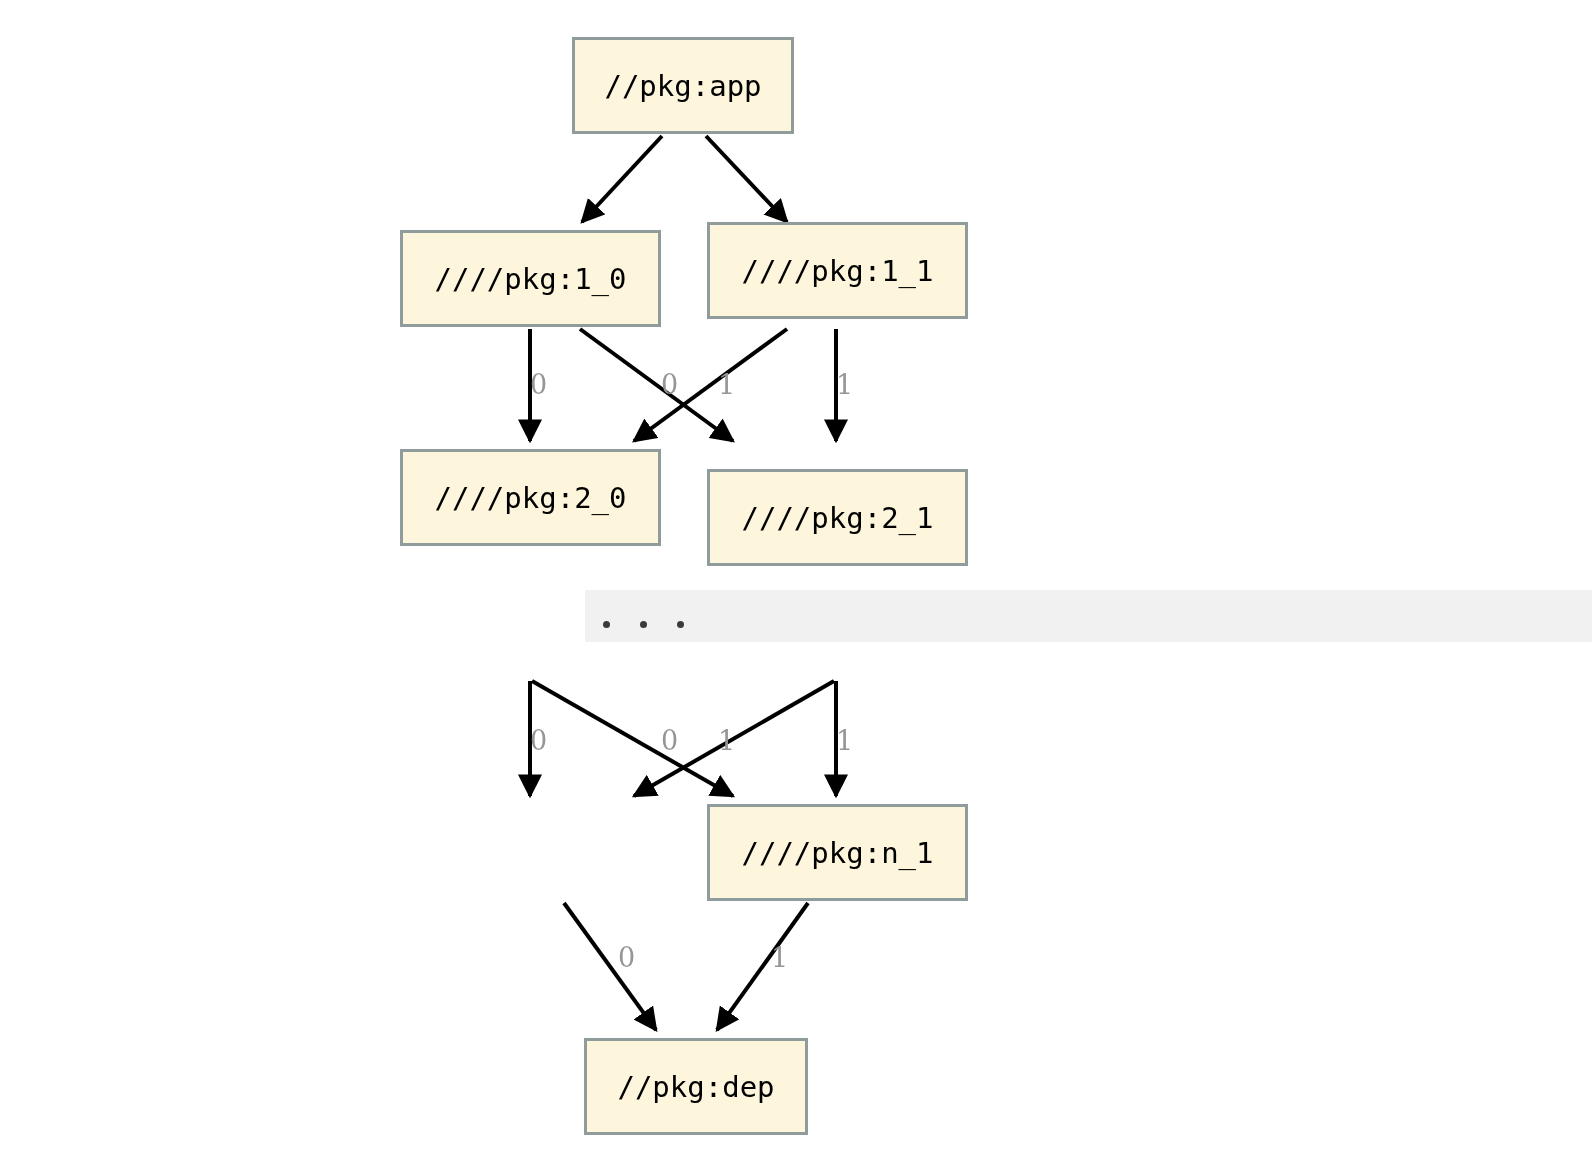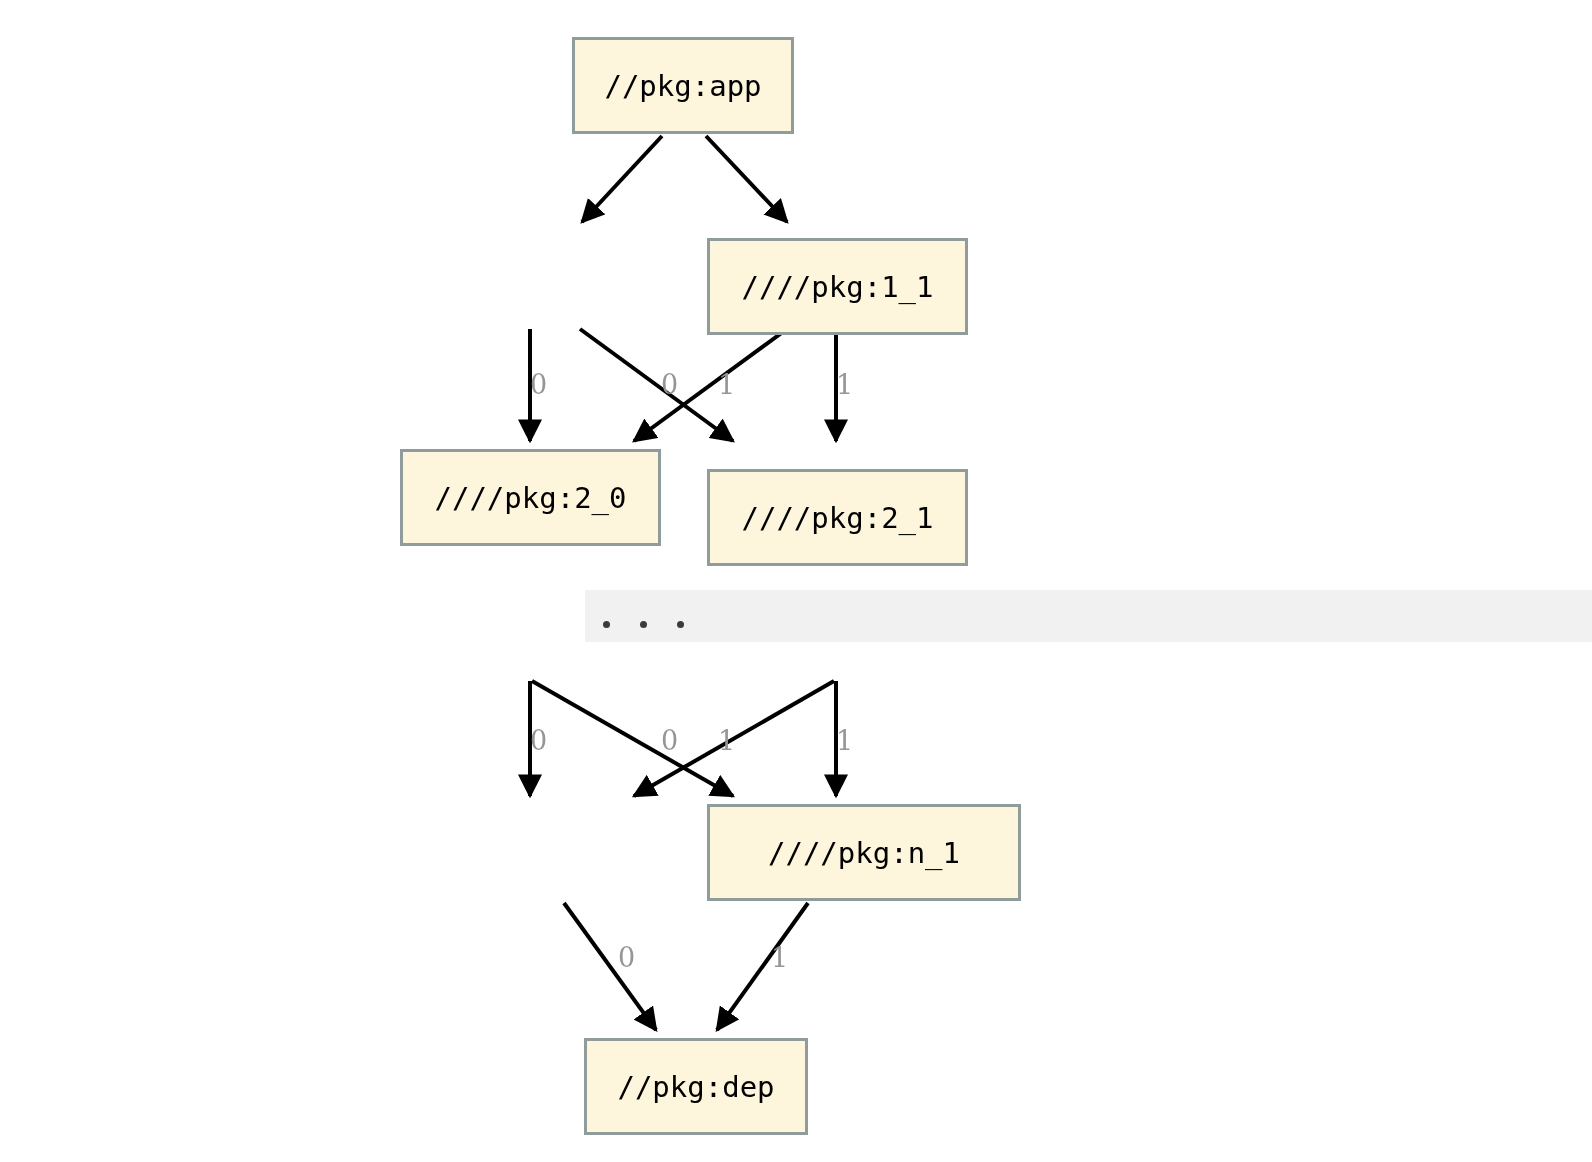--- a/index.html
+++ b/index.html
@@ -103,35 +103,38 @@
 
     <line x1="564" y1="903" x2="656" y2="1030" stroke="#000000" stroke-width="4" marker-end="url(#arrow)"></line>
 
     <line x1="808" y1="903" x2="717" y2="1030" stroke="#000000" stroke-width="4" marker-end="url(#arrow)"></line>
   </svg>
 
   <div class="node-box" style="left:572px; top:37px; width:222px; height:97px;">
     <span class="node-label">//pkg:app</span>
   </div>
 
+  <div class="node-box" style="left:400px; top:230px; width:261px; height:97px;">
+    <span class="node-label">////pkg:1_0</span>
+  </div>
 
-  <div class="node-box" style="left:707px; top:238px; width:261px; height:97px;">
+  <div class="node-box" style="left:707px; top:222px; width:261px; height:97px;">
     <span class="node-label">////pkg:1_1</span>
   </div>
 
   <div class="node-box" style="left:400px; top:449px; width:261px; height:97px;justify-content:center;">
     <span class="node-label">////pkg:2_0</span>
   </div>
 
   <div class="node-box" style="left:707px; top:449px; width:261px; height:97px;margin-top:20px;">
     <span class="node-label">////pkg:2_1</span>
   </div>
 
 
-  <div class="node-box" style="left:707px; top:804px; width:314px; height:97px;">
+  <div class="node-box" style="left:707px; top:804px; width:261px; height:97px;">
     <span class="node-label">////pkg:n_1</span>
   </div>
 
   <div class="node-box" style="left:571px; top:1038px; width:224px; height:97px;margin-left:13px;">
     <span class="node-label">//pkg:dep</span>
   </div>
 
   <div class="edge-label" style="left:530px; top:371px;">0</div>
   <div class="edge-label" style="left:661px; top:371px;">0</div>
   <div class="edge-label" style="left:718px; top:371px;">1</div>

